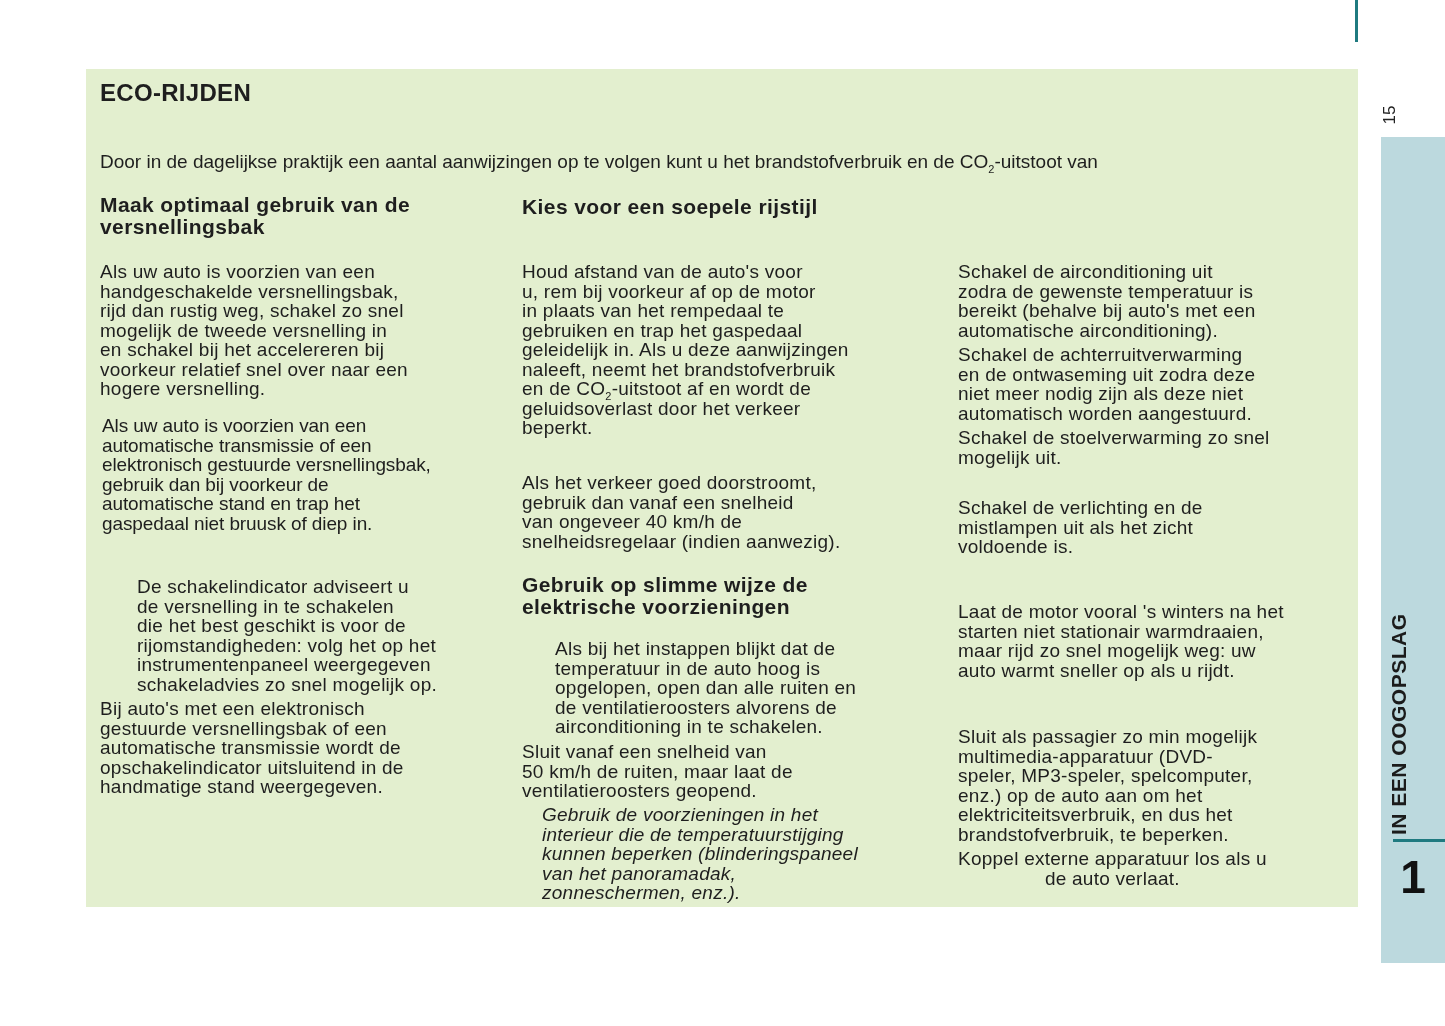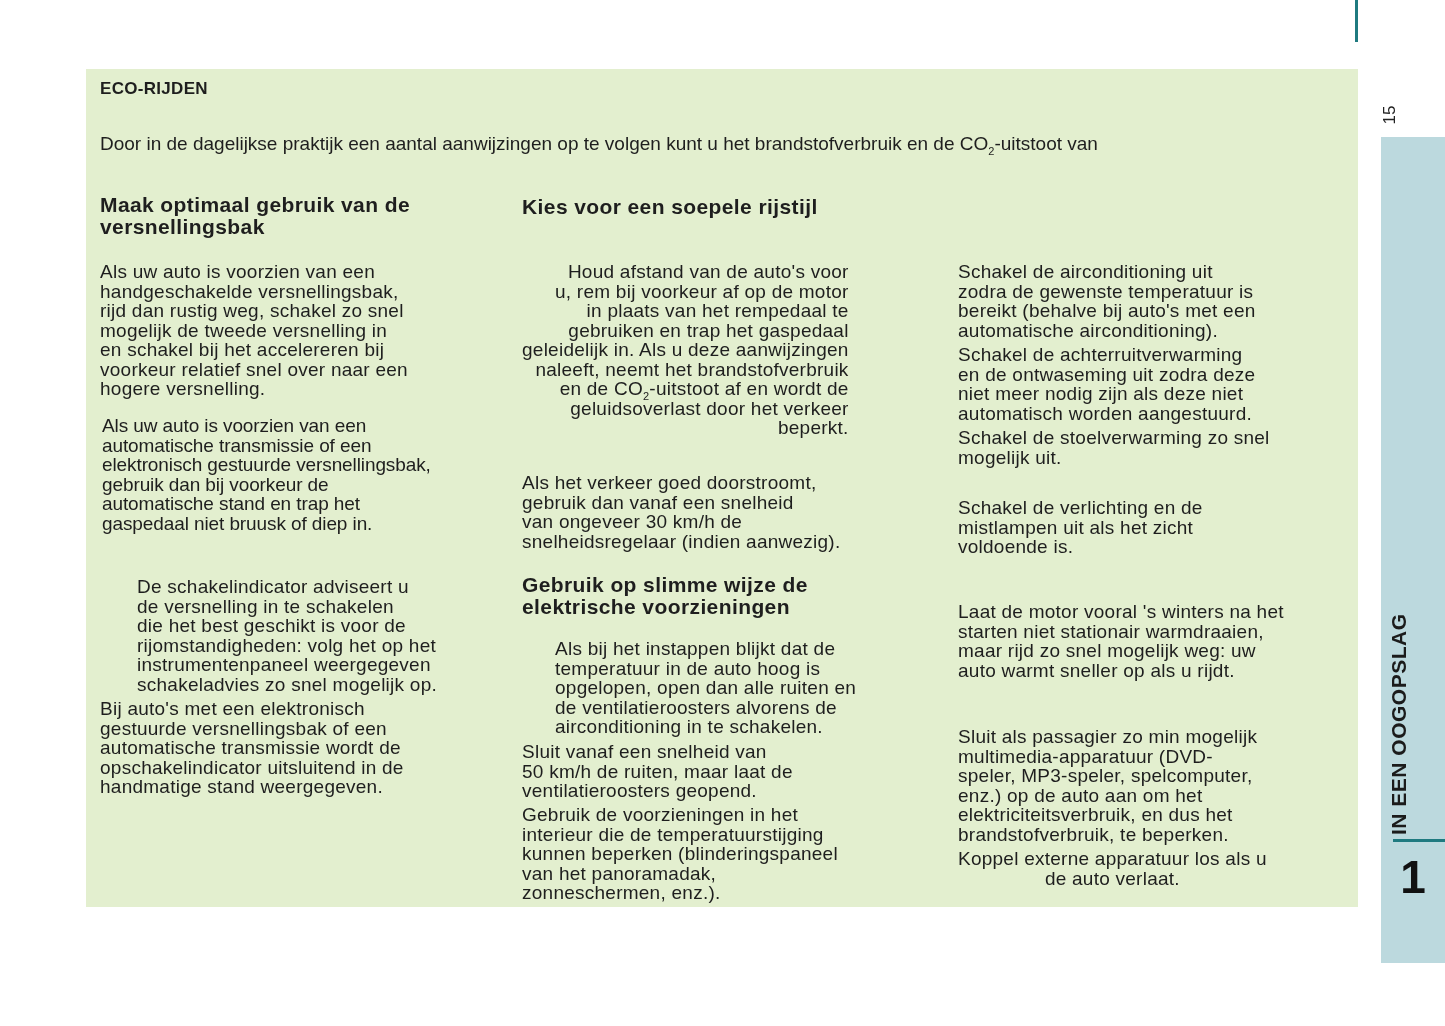--- a/index.html
+++ b/index.html
@@ -21,42 +21,42 @@
     font-weight:bold; font-size:21px; letter-spacing:0.5px; color:#1b1b1b; white-space:nowrap;
   }
   .side-tab-divider { position:absolute; left:1393px; top:839px; width:52px; height:3px; background:#1f7a80; }
   .chapter-number {
     position:absolute; left:1393px; top:850px; width:40px; font-weight:bold; font-size:46px; color:#111; text-align:center;
   }
   .panel {
     position:absolute; left:86px; top:69px; width:1272px; height:838px; background:#e3efcf;
   }
   .abs { position:absolute; }
-  .title { font-weight:bold; font-size:17px; letter-spacing:0.3px; }
+  .title { font-weight:bold; font-size:24px; letter-spacing:0.3px; }
   .intro { font-size:19px; line-height:19px; }
   .h2 { font-weight:bold; font-size:21px; line-height:22px; letter-spacing:0.4px; }
   .p { font-size:19px; line-height:19.5px; letter-spacing:0.25px; white-space:pre-line; }
   sub { font-size:11px; vertical-align:-5px; line-height:0; }
 </style>
 </head>
 <body>
 
 <div class="top-rule"></div>
 <div class="page-number">15</div>
 
 <div class="side-tab"></div>
 <div class="side-tab-label">IN EEN OOGOPSLAG</div>
 <div class="side-tab-divider"></div>
 <div class="chapter-number">1</div>
 
 <div class="panel"></div>
 
 <div class="abs title" style="left:100px;top:79px;">ECO-RIJDEN</div>
 
-<div class="abs intro" style="left:100px;top:134px;width:1250px;">
+<div class="abs intro" style="left:100px;top:152px;width:1250px;">
   <div style="white-space:nowrap;"><span>Door in de dagelijkse praktijk een aantal aanwijzingen op te volgen kunt u het brandstofverbruik en de CO</span><sub>2</sub><span>-uitstoot van</span></div>
 </div>
 
 <div class="abs h2" style="left:100px;top:194px;white-space:pre-line;">Maak optimaal gebruik van de
 versnellingsbak</div>
 <div class="abs p" style="left:100px;top:262px;">Als uw auto is voorzien van een
 handgeschakelde versnellingsbak,
 rijd dan rustig weg, schakel zo snel
 mogelijk de tweede versnelling in
 en schakel bij het accelereren bij
@@ -74,44 +74,44 @@
 rijomstandigheden: volg het op het
 instrumentenpaneel weergegeven
 schakeladvies zo snel mogelijk op.</div>
 <div class="abs p" style="left:100px;top:699px;">Bij auto's met een elektronisch
 gestuurde versnellingsbak of een
 automatische transmissie wordt de
 opschakelindicator uitsluitend in de
 handmatige stand weergegeven.</div>
 
 <div class="abs h2" style="left:522px;top:196px;">Kies voor een soepele rijstijl</div>
-<div class="abs p" style="left:522px;top:262px;text-align:right;"><span>Houd afstand van de auto's voor
+<div class="abs p" style="left:522px;top:262px;"><span>Houd afstand van de auto's voor
 u, rem bij voorkeur af op de motor
 in plaats van het rempedaal te
 gebruiken en trap het gaspedaal
 geleidelijk in. Als u deze aanwijzingen
 naleeft, neemt het brandstofverbruik
 en de CO</span><sub>2</sub><span>-uitstoot af en wordt de
 geluidsoverlast door het verkeer
 beperkt.</span></div>
 <div class="abs p" style="left:522px;top:473px;">Als het verkeer goed doorstroomt,
 gebruik dan vanaf een snelheid
-van ongeveer 30 km/h de
+van ongeveer 40 km/h de
 snelheidsregelaar (indien aanwezig).</div>
 <div class="abs h2" style="left:522px;top:574px;white-space:pre-line;">Gebruik op slimme wijze de
 elektrische voorzieningen</div>
 <div class="abs p" style="left:522px;top:639px;margin-left:33px;">Als bij het instappen blijkt dat de
 temperatuur in de auto hoog is
 opgelopen, open dan alle ruiten en
 de ventilatieroosters alvorens de
 airconditioning in te schakelen.</div>
 <div class="abs p" style="left:522px;top:742px;">Sluit vanaf een snelheid van
 50 km/h de ruiten, maar laat de
 ventilatieroosters geopend.</div>
-<div class="abs p" style="left:522px;top:805px;">Gebruik de voorzieningen in het
+<div class="abs p" style="left:542px;top:805px;font-style:italic;">Gebruik de voorzieningen in het
 interieur die de temperatuurstijging
 kunnen beperken (blinderingspaneel
 van het panoramadak,
 zonneschermen, enz.).</div>
 
 <div class="abs p" style="left:958px;top:262px;">Schakel de airconditioning uit
 zodra de gewenste temperatuur is
 bereikt (behalve bij auto's met een
 automatische airconditioning).</div>
 <div class="abs p" style="left:958px;top:345px;">Schakel de achterruitverwarming

